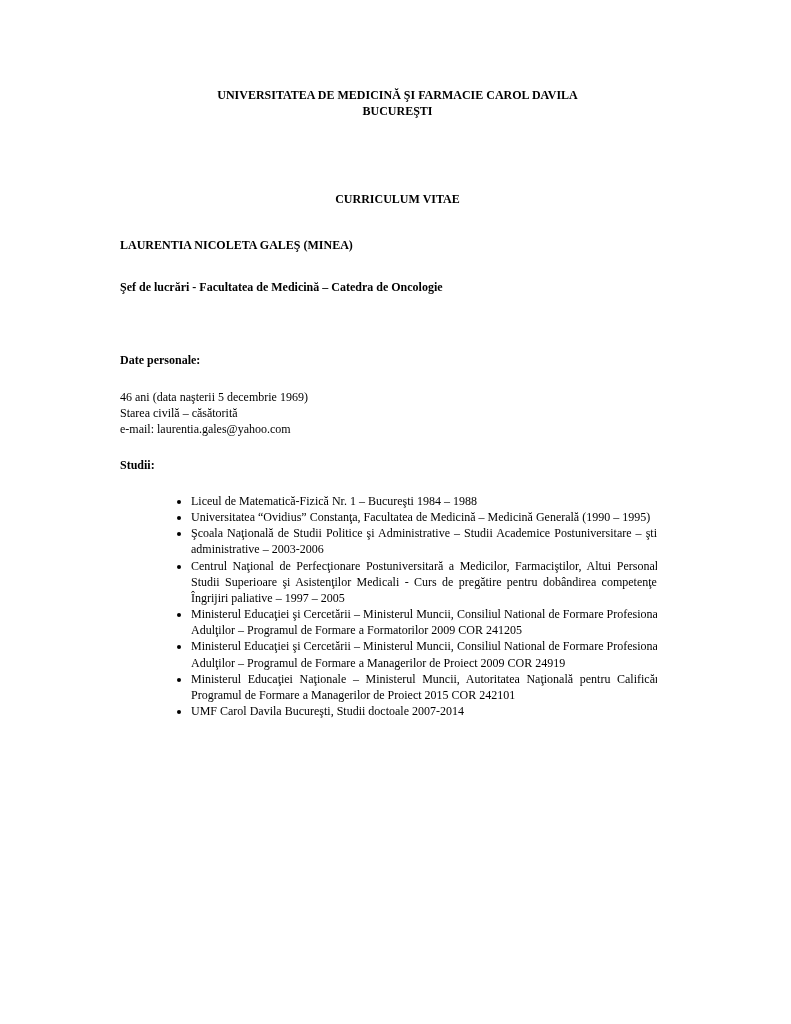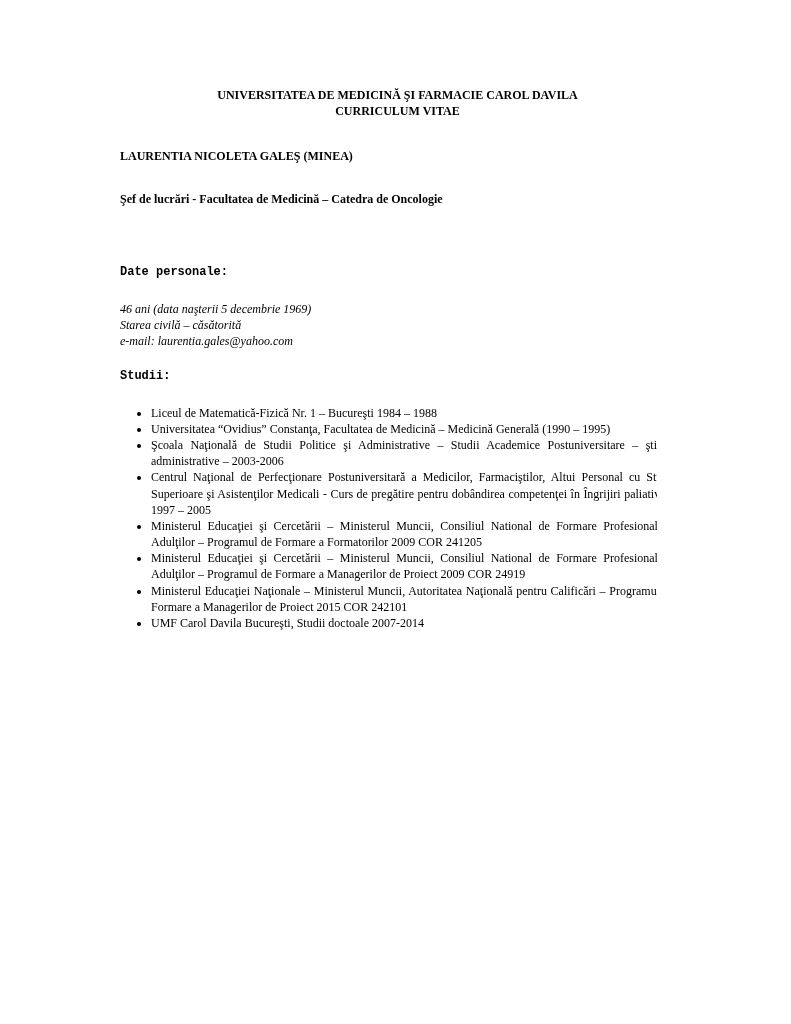--- a/index.html
+++ b/index.html
@@ -23,66 +23,67 @@
     left: 120px;
     top: 0;
     width: 555px;
   }
   .doc-header {
     padding-top: 87px;
     text-align: center;
     font-weight: bold;
   }
   .doc-title {
+    margin-top: 72px;
     text-align: center;
     font-weight: bold;
   }
   .person-name {
     margin-top: 29px;
     font-weight: bold;
   }
   .person-position {
     margin-top: 26px;
     font-weight: bold;
   }
   .section-heading {
     font-weight: bold;
-    font-family: Liberation Mono, monospace;
   }
   .personal-heading {
     margin-top: 57px;
   }
   .personal-lines {
     margin-top: 22px;
   }
   .personal-lines div {
     line-height: 1.32;
-    font-style: italic;
   }
   .studies-heading {
     margin-top: 19px;
   }
   .studies-list {
     margin: 20px 0 0 0;
     padding-left: 31px;
   }
   .studies-list li {
     text-align: justify;
     text-align-last: left;
     line-height: 1.35;
+    margin-left: 40px;
   }
 </style>
 </head>
 <body>
 
 <div class="page">
   <div class="content">
 
     <div class="doc-header">
       <div>UNIVERSITATEA DE MEDICINĂ ŞI FARMACIE CAROL DAVILA</div>
+      <div>BUCUREŞTI</div>
     </div>
 
     <div class="doc-title">CURRICULUM VITAE</div>
 
     <div class="person-name">LAURENTIA NICOLETA GALEŞ (MINEA)</div>
 
     <div class="person-position">Şef de lucrări - Facultatea de Medicină – Catedra de Oncologie</div>
 
     <div class="section-heading personal-heading">Date personale:</div>
 

